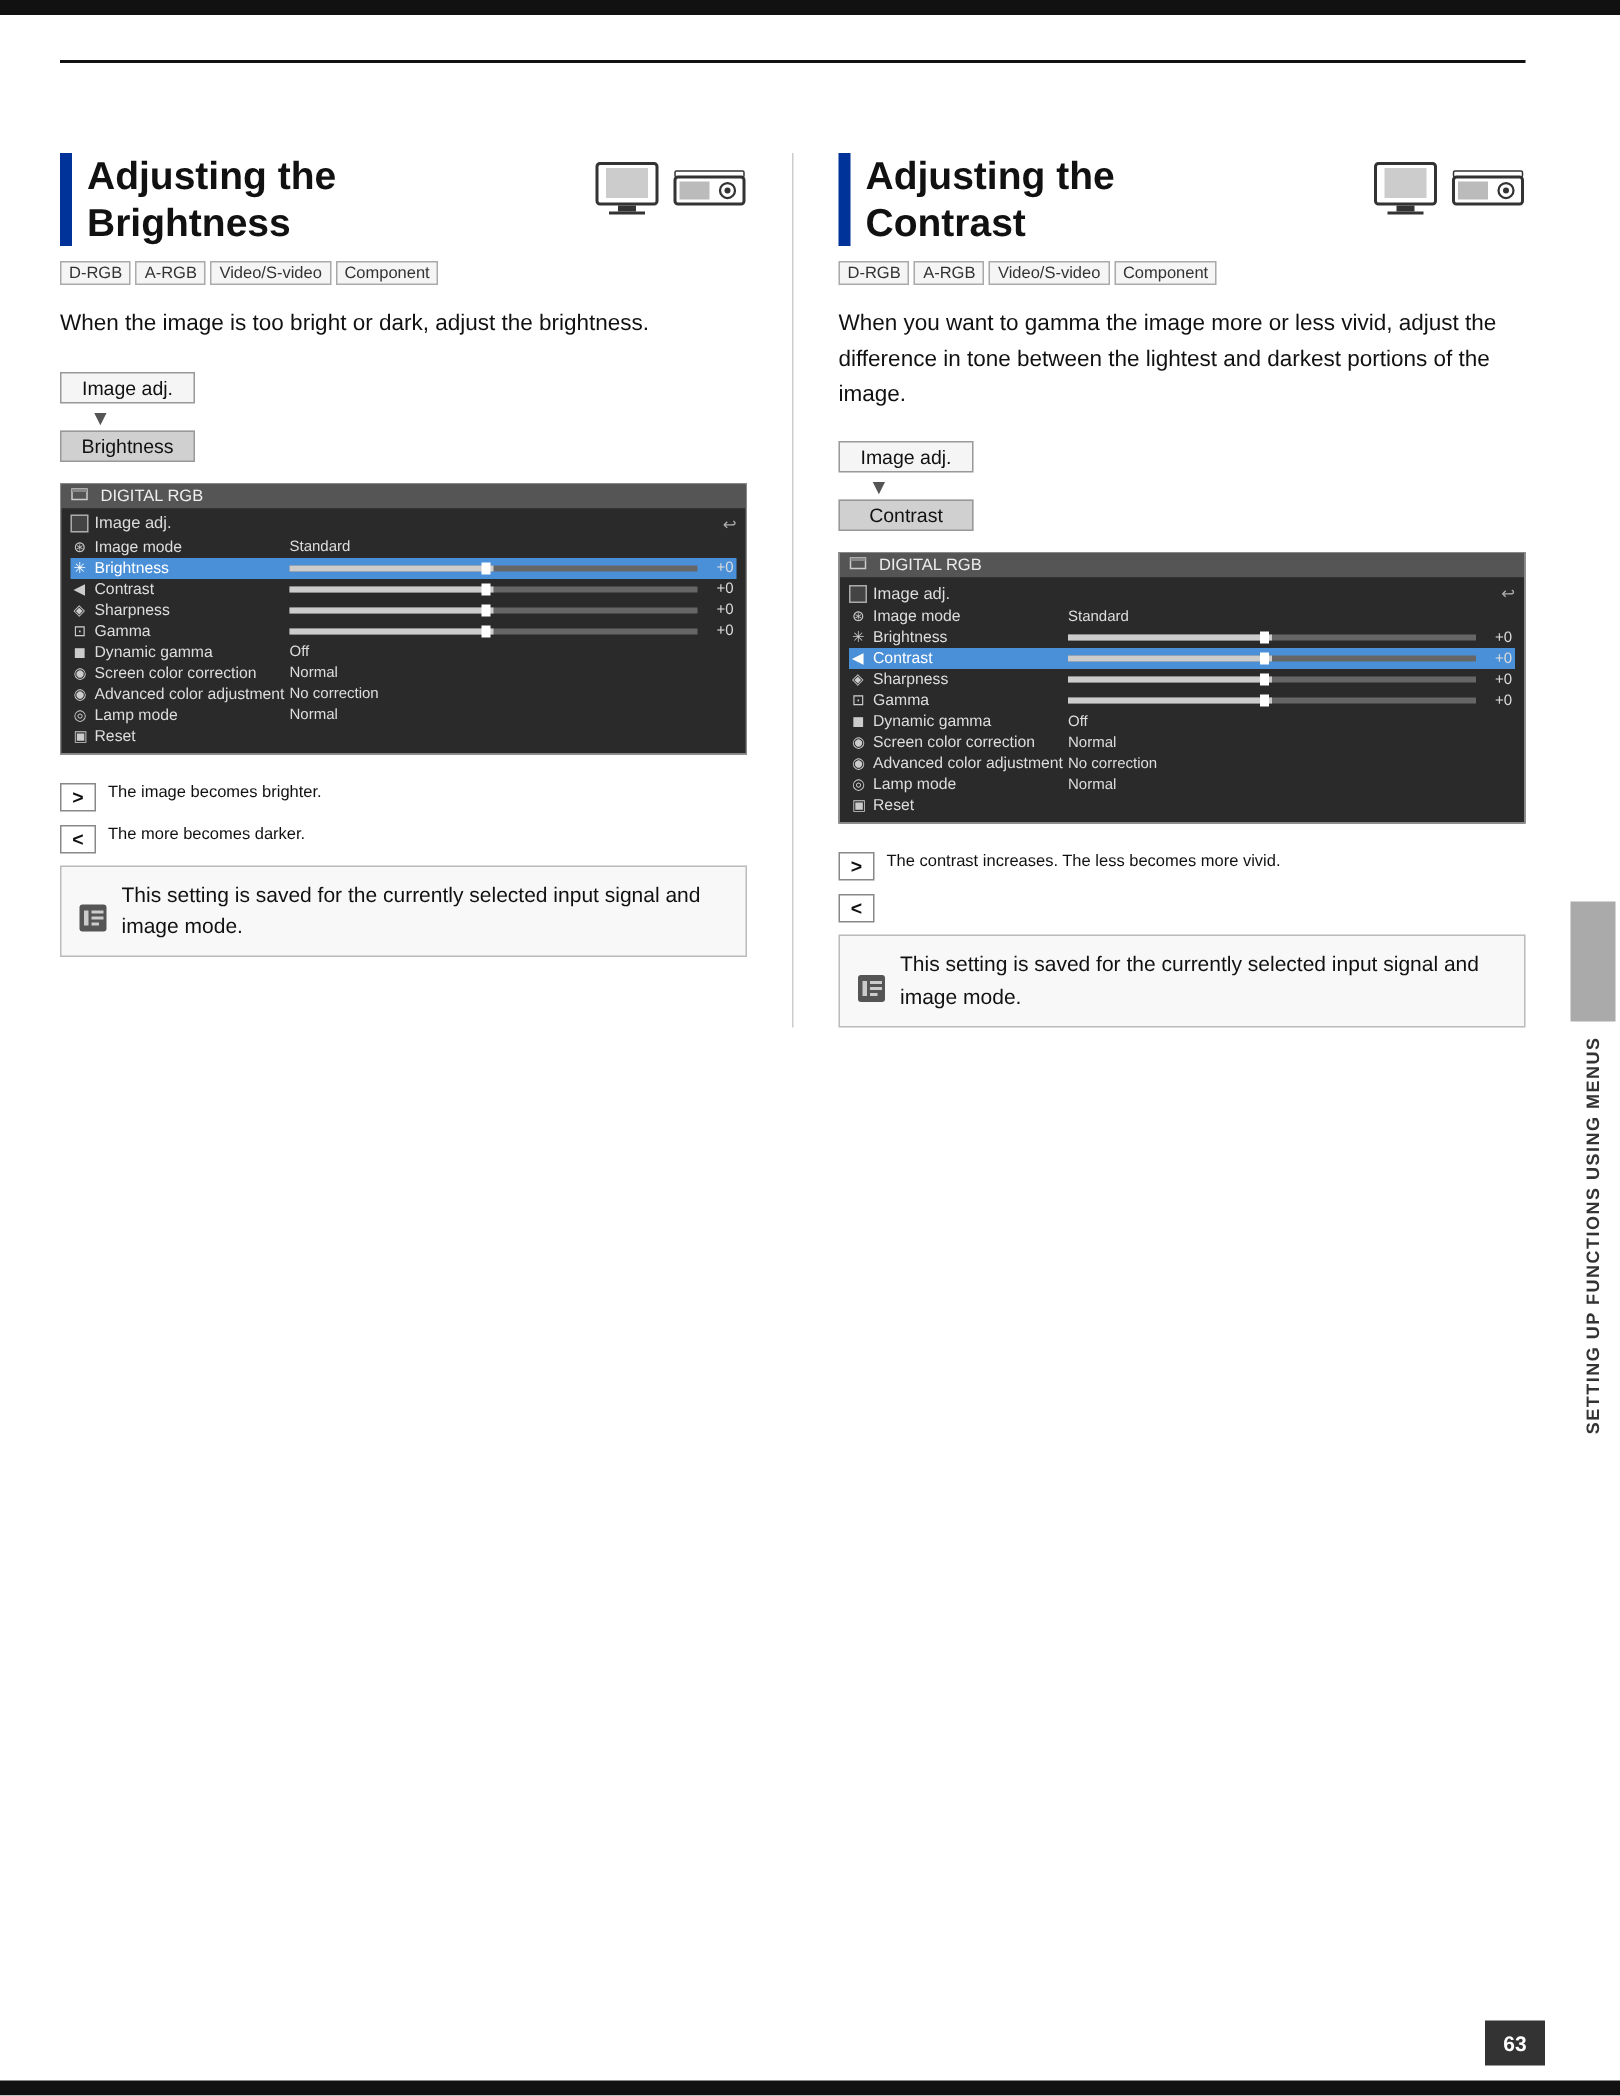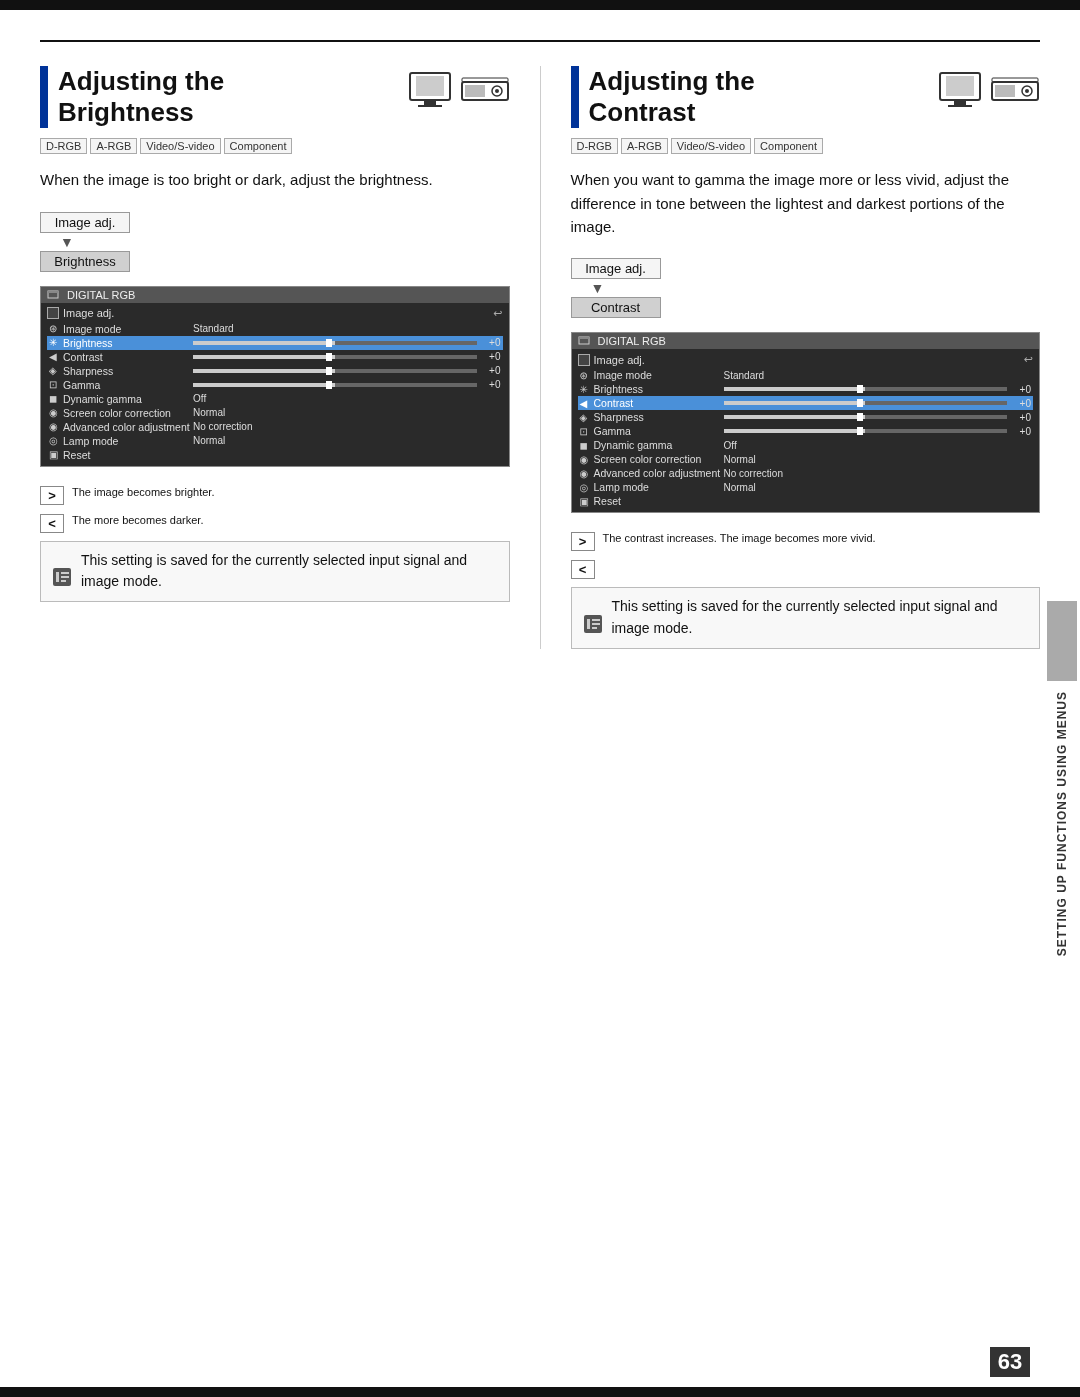--- a/index.html
+++ b/index.html
@@ -178,21 +178,20 @@
       overflow: hidden;
     }
 
     .screenshot-titlebar {
       background: #555;
       color: #eee;
       font-size: 11px;
       padding: 2px 6px;
       display: flex;
       flex-direction: row;
-      align-items: center;
       gap: 8px;
     }
 
     .screenshot-inner {
       background: #2a2a2a;
       padding: 4px 6px;
     }
 
     .screenshot-menu-row {
       display: flex;
@@ -368,42 +367,42 @@
       margin-bottom: 10px;
     }
 
     
     .page-number-area {
       position: absolute;
       bottom: 20px;
       right: 50px;
       background: #333;
       color: #fff;
-      font-size: 22px;
+      font-size: 14px;
       font-weight: bold;
       width: 40px;
       height: 30px;
       display: flex;
       align-items: center;
       justify-content: center;
     }
 
     .divider-line {
       width: 100%;
       height: 2px;
       background: #111;
       margin-bottom: 24px;
     }
   </style>
 </head>
 <body>
 
 <div class="top-bar"></div>
 
-<div class="page-content" style="padding-right: 40px;">
+<div class="page-content" style="padding-right: 63px; gap: 36px;">
 
   <div class="divider-line"></div>
 
   <div class="two-col">
 
     <div class="col">
 
       <div class="section-header">
         <div class="section-title-block">
           <div class="blue-bar"></div>
@@ -708,21 +707,21 @@
 
           <div class="ss-row">
             <span class="ss-row-icon">▣</span>
             <span class="ss-row-name">Reset</span>
           </div>
         </div>
       </div>
 
       <div class="info-row">
         <span class="btn-arrow">&gt;</span>
-        <span class="info-text">The contrast increases. The image becomes more vivid.</span>
+        <span class="info-text">The contrast increases. The less becomes more vivid.</span>
       </div>
       <div class="info-row">
         <span class="btn-arrow">&lt;</span>
       </div>
 
       <div class="note-box">
         <span class="note-icon">
           <svg width="22" height="22" viewBox="0 0 22 22">
             <rect x="2" y="2" width="18" height="18" rx="2" fill="#555"></rect>
             <rect x="5" y="6" width="3" height="10" fill="#ccc"></rect>

